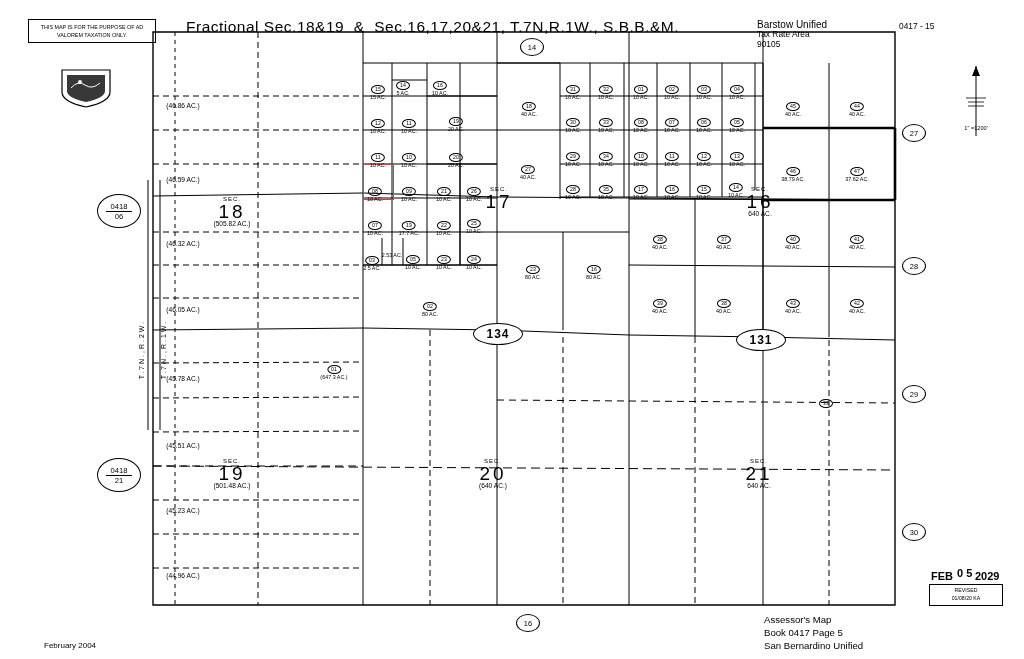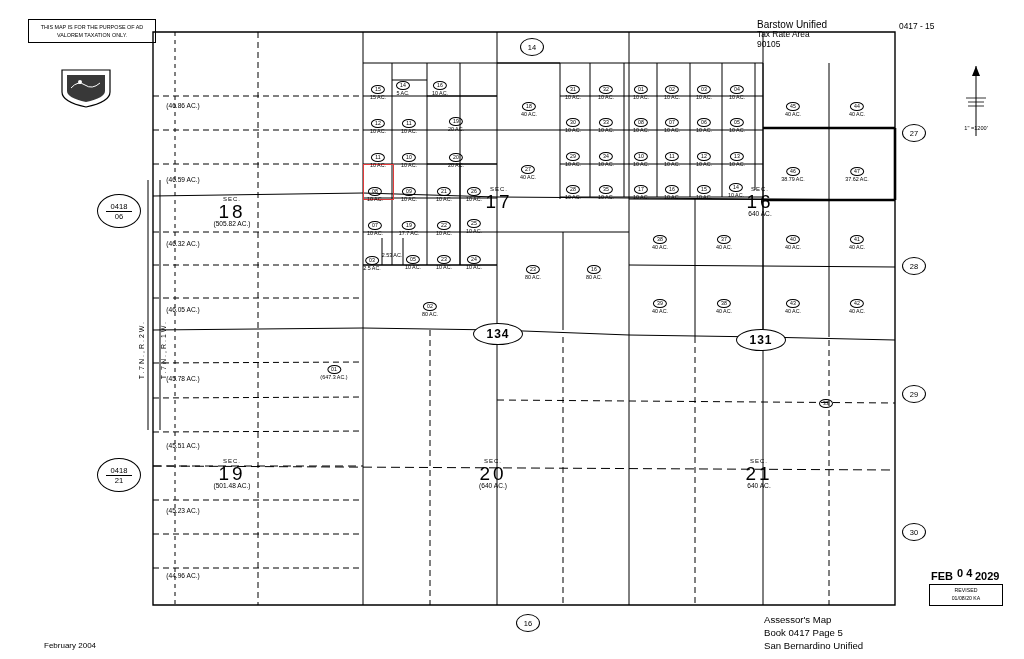--- a/index.html
+++ b/index.html
@@ -113,20 +113,21 @@
       <path d="M430 330 L430 605" stroke-dasharray="6 4"></path>
       <path d="M563 337 L563 605" stroke-dasharray="6 4"></path>
       <path d="M695 337 L695 605" stroke-dasharray="6 4"></path>
       <path d="M829 340 L829 605" stroke-dasharray="6 4"></path>
       <path d="M153 466 L363 466" stroke-dasharray="8 5"></path>
     </g>
   </svg>
 
   <div style="position:absolute;left:363px;top:164px;width:29px;height:34px;border:1.6px solid #e03a3a;"></div>
 
+  <div class="txt title" style="left:186px;top:19px;">Fractional Sec.18&amp;19  &amp;  Sec.16,17,20&amp;21, T.7N,R.1W., S.B.B.&amp;M.</div>
   <div class="txt note" style="left:899px;top:22px;">0417 - 15</div>
   <div class="txt" style="left:757px;top:20px;font-size:10px;">Barstow Unified</div>
   <div class="txt" style="left:757px;top:30px;font-size:8.4px;">Tax Rate Area</div>
   <div class="txt" style="left:757px;top:40px;font-size:8.4px;">90105</div>
 
   <div class="box-note" style="left:28px;top:19px;width:118px;">
     <span>THIS MAP IS FOR THE PURPOSE
 OF AD VALOREM TAXATION ONLY.</span>
   </div>
 
@@ -147,21 +148,21 @@
       <path d="M10 36 L30 36" stroke="#000" stroke-width="0.8"></path>
     </svg>
   </div>
   <div class="txt tiny ctr" style="left:976px;top:126px;">1" =1200'</div>
 
   <div class="vert" style="left:138px;top:320px;">T.7N.,R.2W.</div>
   <div class="vert" style="left:160px;top:320px;">T.7N.,R.1W.</div>
 
   <div class="txt note" style="left:44px;top:642px;font-size:8px;">February 2004</div>
   <div class="txt" style="left:931px;top:571px;font-size:11px;font-weight:bold;">FEB</div>
-  <div class="txt" style="left:957px;top:568px;font-size:11px;font-weight:bold;">0 4</div>
+  <div class="txt" style="left:957px;top:568px;font-size:11px;font-weight:bold;">0 5</div>
   <div class="txt" style="left:975px;top:571px;font-size:11px;font-weight:bold;">2029</div>
   <div class="revbox" style="left:929px;top:584px;width:66px;">
     <div>REVISED</div>
     <div>01/08/20 KA</div>
   </div>
   <div class="txt" style="left:764px;top:615px;font-size:9.6px;">Assessor's Map</div>
   <div class="txt" style="left:764px;top:628px;font-size:9.6px;">Book 0417 Page 5</div>
   <div class="txt" style="left:764px;top:641px;font-size:9.6px;">San Bernardino Unified</div>
 
   <div id="layer-parcels">

